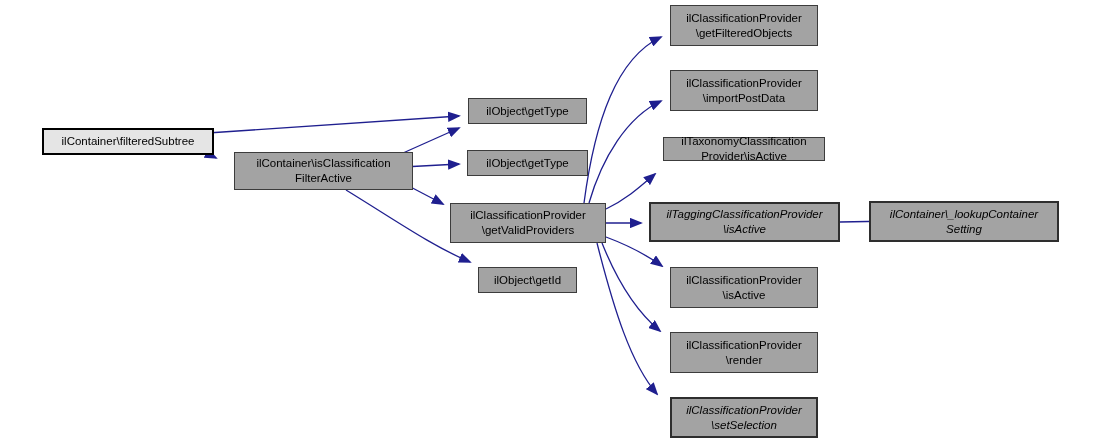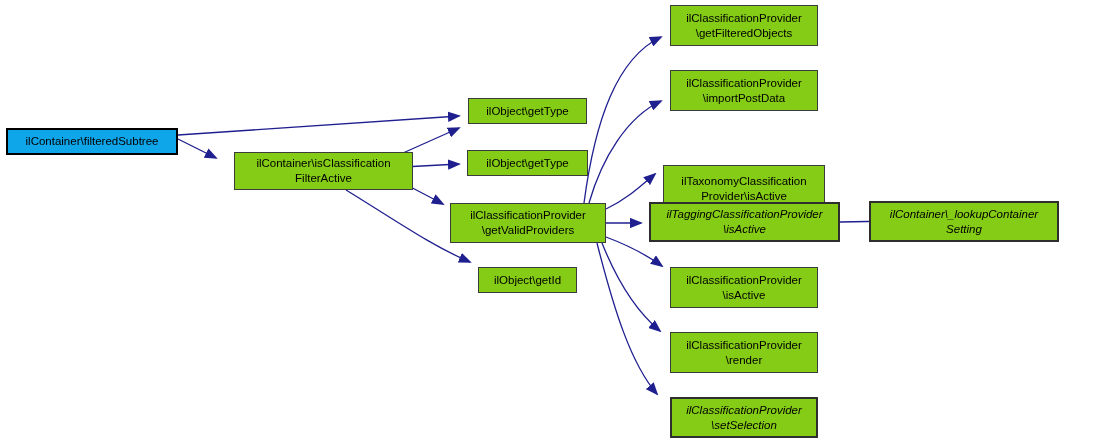--- a/index.html
+++ b/index.html
@@ -3,26 +3,26 @@
 <meta charset="utf-8">
 <style>
   html,body{margin:0;padding:0;background:#ffffff;}
   body{width:1097px;height:444px;font-family:"Liberation Sans",sans-serif;}
   .graph{position:relative;width:1097px;height:444px;background:#ffffff;overflow:hidden;}
   svg.edges{position:absolute;left:0;top:0;width:1097px;height:444px;}
   .node{
     position:absolute;box-sizing:border-box;
     display:flex;align-items:center;justify-content:center;
     text-align:center;white-space:pre-line;
-    background:#84cc16;border:1px solid #3c3c3c;
+    background:#a3a3a3;border:1px solid #3c3c3c;
     color:#000000;font-size:11.5px;line-height:1.28;
     cursor:pointer;
   }
   .node.bold{border-width:2px;border-color:#2e2e2e;font-style:italic;}
-  .node.current{background:#0ea5e9;border:2px solid #000000;cursor:default;}
+  .node.current{background:#e5e5e5;border:2px solid #000000;cursor:default;margin-left:36px;}
   path.edge{fill:none;stroke:#1f1f8f;stroke-width:1.3px;}
 </style>
 </head>
 <body>
 
 <div class="graph">
 
   <svg class="edges" viewBox="0 0 1097 444" xmlns="http://www.w3.org/2000/svg">
     <defs>
       <marker id="arrow" viewBox="0 0 10 8" refX="8.5" refY="4" markerWidth="10" markerHeight="8" orient="auto">
@@ -58,21 +58,21 @@
 \getValidProviders</div>
 
   <div class="node" style="left:478px;top:267px;width:99px;height:26px;">ilObject\getId</div>
 
   <div class="node" style="left:670px;top:5px;width:148px;height:41px;">ilClassificationProvider
 \getFilteredObjects</div>
 
   <div class="node" style="left:670px;top:70px;width:148px;height:41px;">ilClassificationProvider
 \importPostData</div>
 
-  <div class="node" style="left:663px;top:137px;width:162px;height:48px;margin-top:28px;">ilTaxonomyClassification
+  <div class="node" style="left:663px;top:137px;width:162px;height:24px;">ilTaxonomyClassification
 Provider\isActive</div>
 
   <div class="node bold" style="left:649px;top:202px;width:191px;height:40px;">ilTaggingClassificationProvider
 \isActive</div>
 
   <div class="node" style="left:670px;top:267px;width:148px;height:41px;">ilClassificationProvider
 \isActive</div>
 
   <div class="node" style="left:670px;top:332px;width:148px;height:41px;">ilClassificationProvider
 \render</div>

